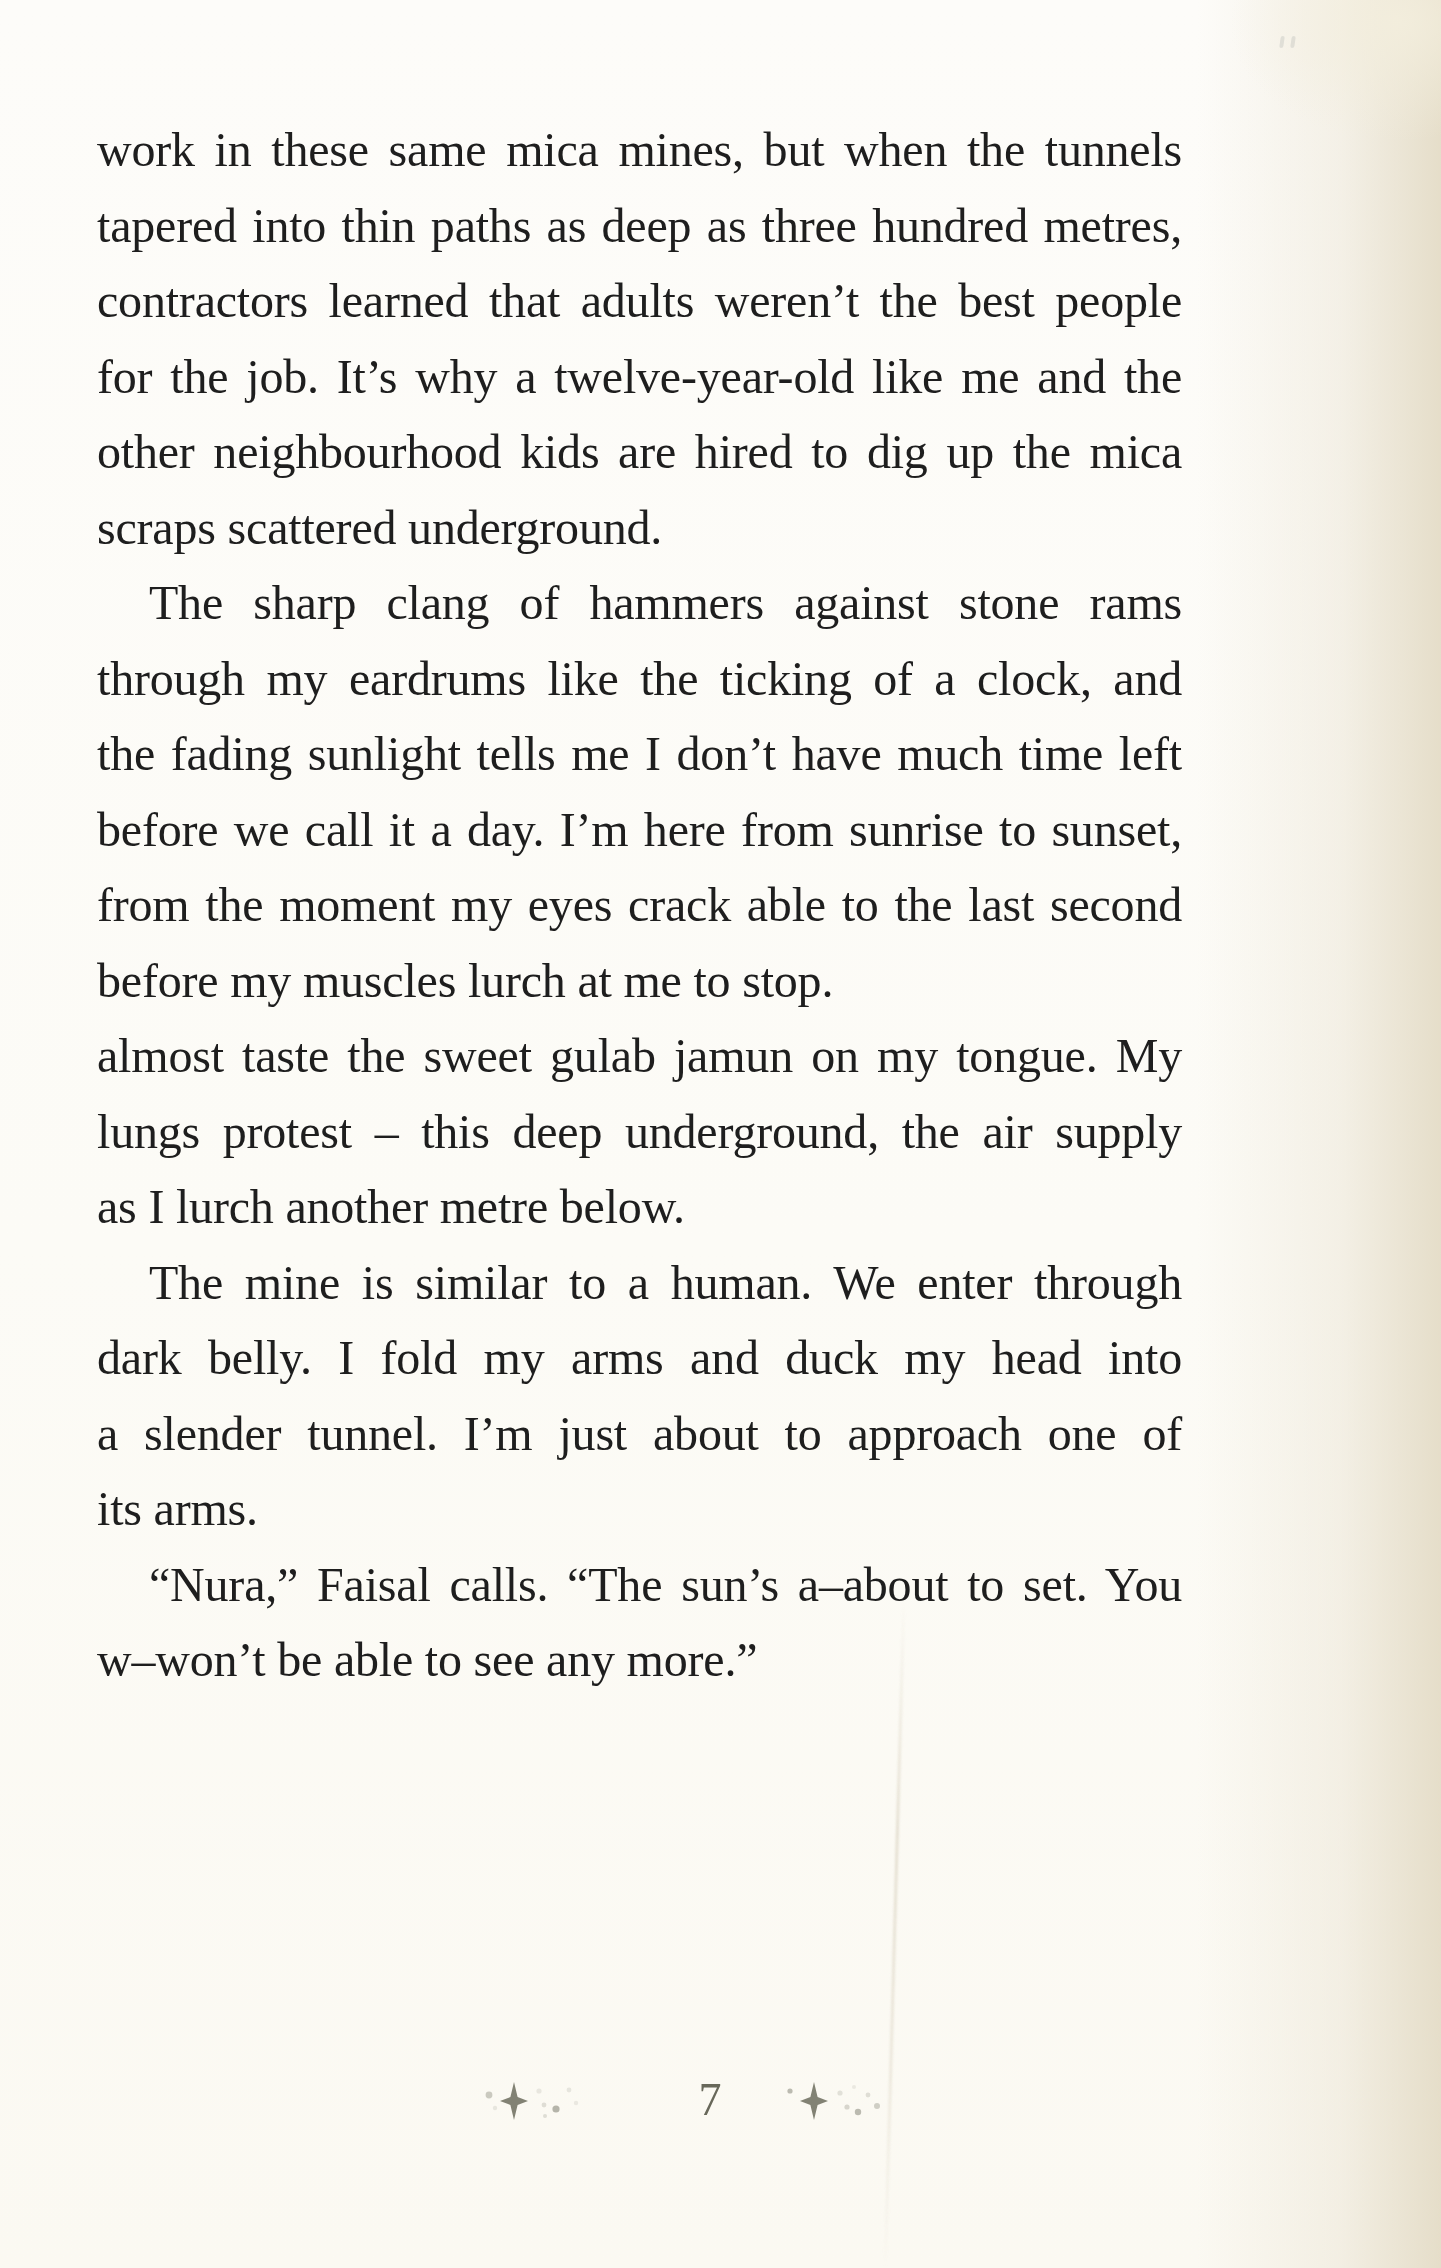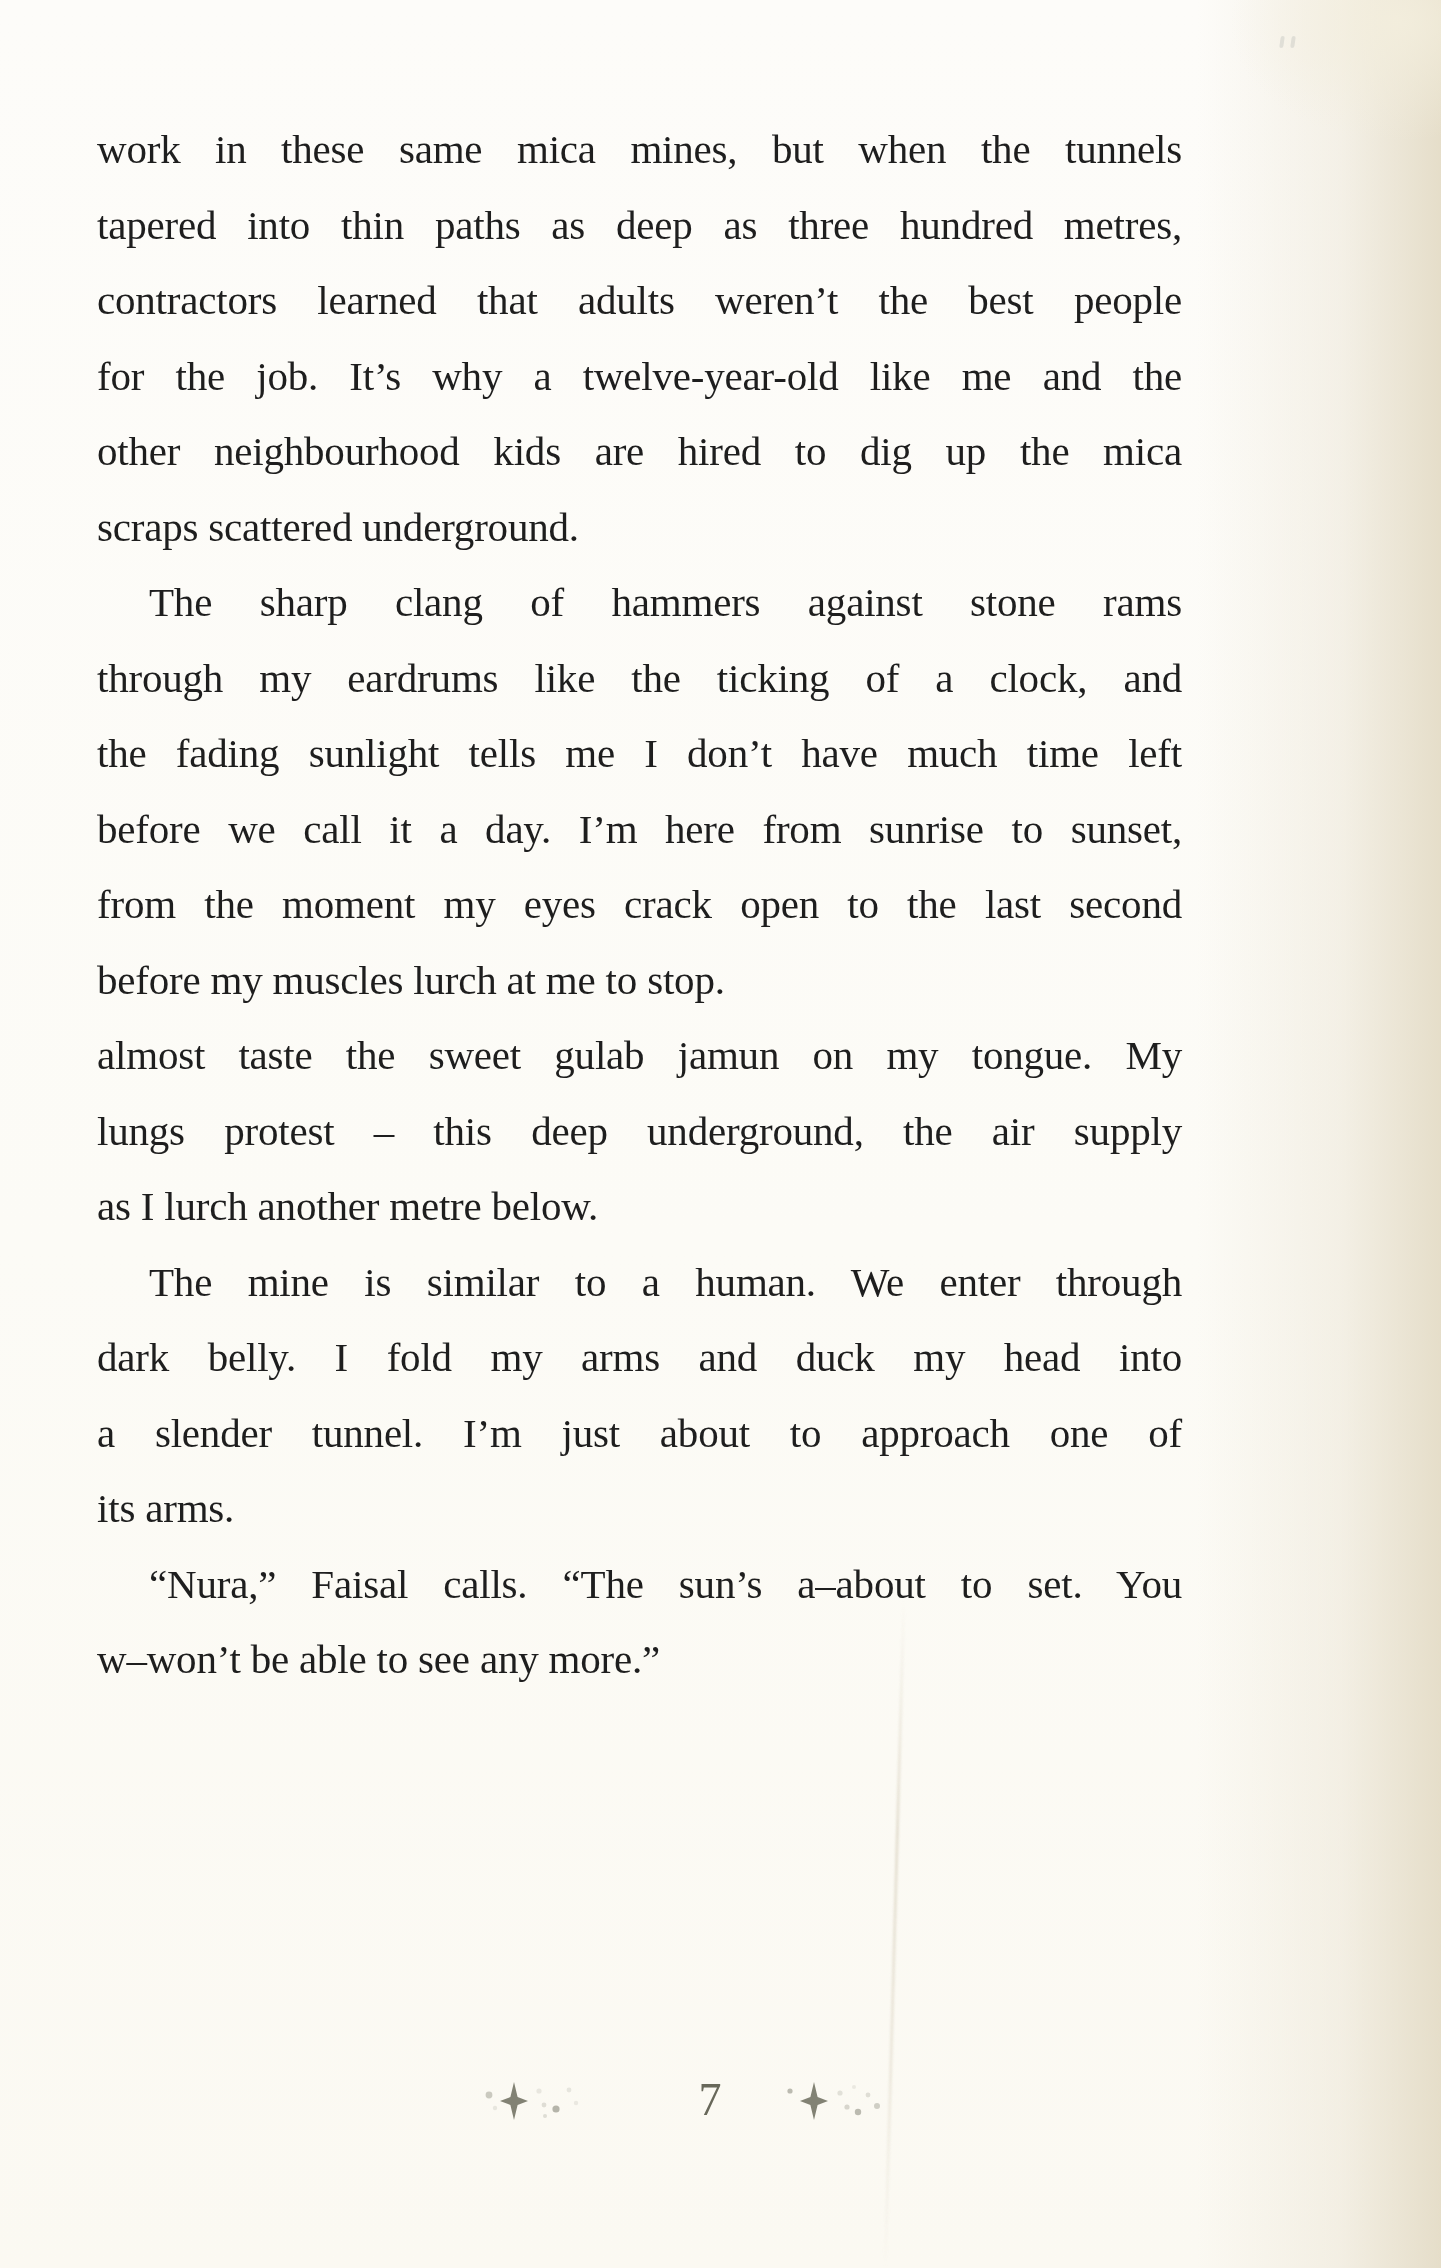--- a/index.html
+++ b/index.html
@@ -18,21 +18,21 @@
       linear-gradient(90deg, rgba(235,229,214,0) 83%, rgba(233,226,209,0.45) 93%, rgba(228,220,199,0.95) 100%),
       linear-gradient(180deg, #fdfcf9 0%, #fcfbf6 55%, #fbf9f2 100%);
     font-family: "Liberation Serif", "DejaVu Serif", serif;
   }
   .text-block {
     position: absolute;
     left: 97px;
     top: 112px;
     width: 1085px;
     color: #1e1e1e;
-    font-size: 41px;
+    font-size: 48px;
     line-height: 75.5px;
     letter-spacing: -0.2px;
   }
   .line {
     white-space: normal;
     text-align: justify;
     text-align-last: justify;
   }
   .line.end {
     text-align: right;
@@ -107,21 +107,21 @@
       <div class="line"><span>work in these same mica mines, but when the tunnels</span></div>
       <div class="line"><span>tapered into thin paths as deep as three hundred metres,</span></div>
       <div class="line"><span>contractors learned that adults weren’t the best people</span></div>
       <div class="line"><span>for the job. It’s why a twelve-year-old like me and the</span></div>
       <div class="line"><span>other neighbourhood kids are hired to dig up the mica</span></div>
       <div class="line end"><span>scraps scattered underground.</span></div>
       <div class="line indent"><span>The sharp clang of hammers against stone rams</span></div>
       <div class="line"><span>through my eardrums like the ticking of a clock, and</span></div>
       <div class="line"><span>the fading sunlight tells me I don’t have much time left</span></div>
       <div class="line"><span>before we call it a day. I’m here from sunrise to sunset,</span></div>
-      <div class="line"><span>from the moment my eyes crack open to the last second</span></div>
+      <div class="line"><span>from the moment my eyes crack able to the last second</span></div>
       <div class="line end"><span>before my muscles lurch at me to stop.</span></div>
       <div class="line"><span>almost taste the sweet gulab jamun on my tongue. My</span></div>
       <div class="line"><span>lungs protest – this deep underground, the air supply</span></div>
       <div class="line end"><span>as I lurch another metre below.</span></div>
       <div class="line indent"><span>The mine is similar to a human. We enter through</span></div>
       <div class="line"><span>dark belly. I fold my arms and duck my head into</span></div>
       <div class="line"><span>a slender tunnel. I’m just about to approach one of</span></div>
       <div class="line end"><span>its arms.</span></div>
       <div class="line indent"><span>“Nura,” Faisal calls. “The sun’s a–about to set. You</span></div>
       <div class="line end"><span>w–won’t be able to see any more.”</span></div>

